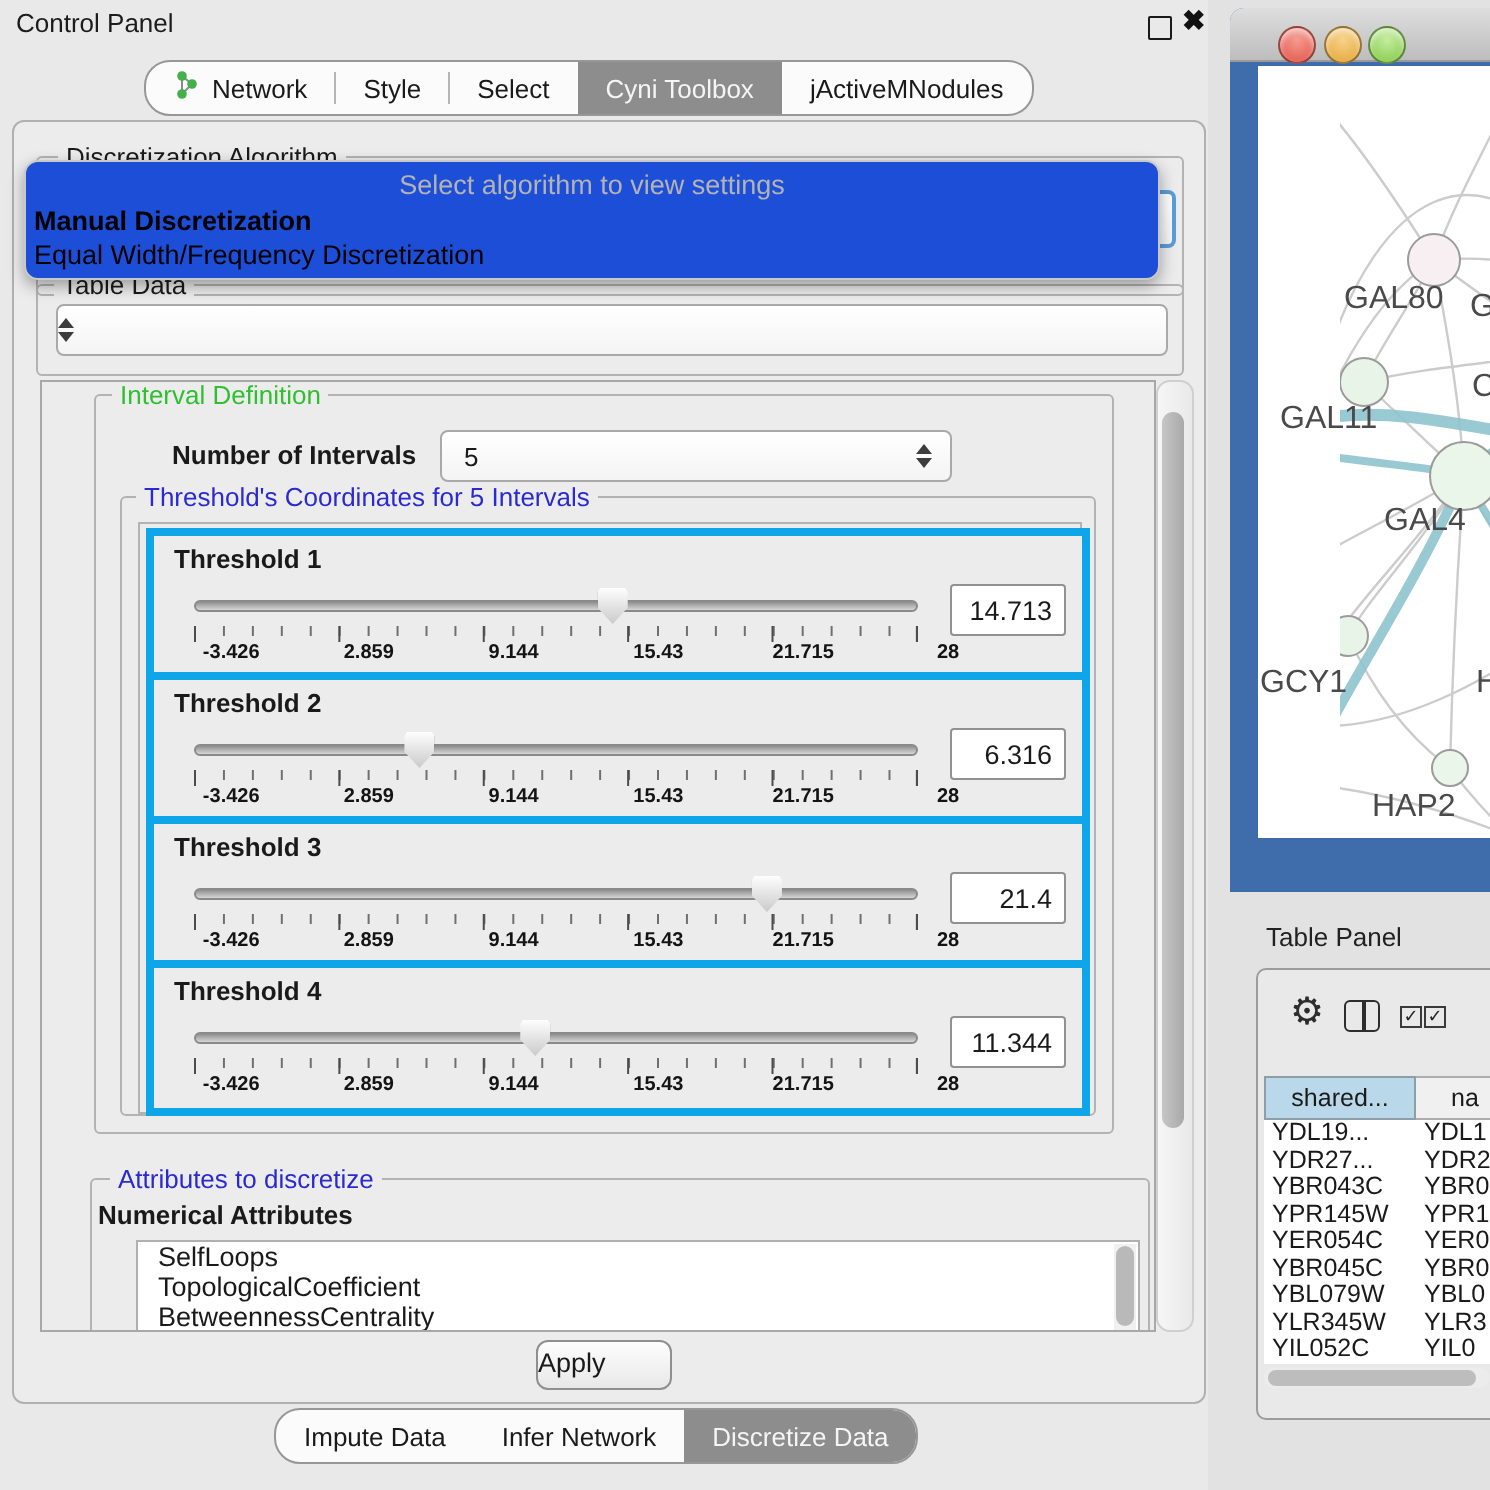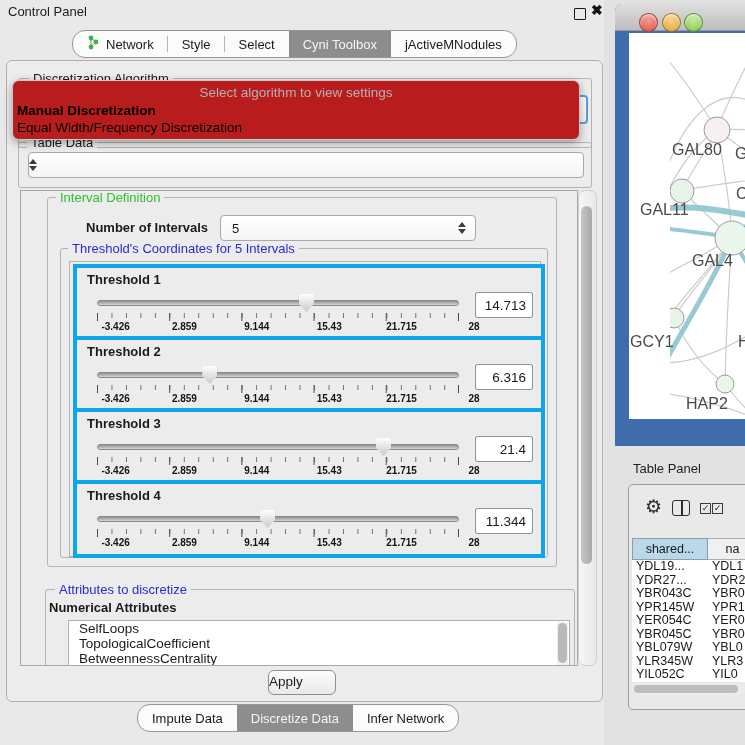--- a/index.html
+++ b/index.html
@@ -29,21 +29,21 @@
 
   .combo{background:linear-gradient(#ffffff,#f4f4f4);border:1px solid #a9a9a9;border-radius:4px;font-size:13px;display:flex;align-items:center;}
   .combo .val{padding-left:11px;flex:1;overflow:hidden;white-space:nowrap;}
   .spin{display:flex;flex-direction:column;gap:2px;margin-right:9px;}
   .spin i{display:block;width:0;height:0;border-left:4px solid transparent;border-right:4px solid transparent;}
   .spin .up{border-bottom:5px solid #3c3c3c;}
   .spin .dn{border-top:5px solid #3c3c3c;}
 
   
   #algoCombo{left:28px;top:95px;width:556px;height:25px;border:2px solid #5b9dd9;}
-  #algoPopup{left:12px;top:80px;width:566px;height:58px;background:#b91c1c;border:1px solid #c9c9c9;border-radius:7px;box-shadow:0 3px 8px rgba(0,0,0,.35);z-index:30;font-size:13.5px;}
+  #algoPopup{left:12px;top:80px;width:566px;height:58px;background:#1d4ed8;border:1px solid #c9c9c9;border-radius:7px;box-shadow:0 3px 8px rgba(0,0,0,.35);z-index:30;font-size:13.5px;}
   #algoPopup .hint{position:absolute;left:0;right:0;top:4px;text-align:center;color:#b3b3b3;}
   #algoPopup .item1{position:absolute;left:4px;top:22px;font-weight:bold;color:#000;}
   #algoPopup .item2{position:absolute;left:4px;top:39px;color:#000;}
 
   
   #viewport{left:20px;top:190px;width:556px;height:474px;border:1px solid #a8a8a8;overflow:hidden;background:#ececec;}
   .vscroll{background:linear-gradient(to right,#f6f6f6,#e9e9e9);border:1px solid #cfcfcf;border-radius:7px;}
   .vthumb{position:absolute;left:2px;width:11px;border-radius:6px;background:linear-gradient(to right,#c6c6c6,#a9a9a9);}
 
   
@@ -276,25 +276,25 @@
     <div class="abs vscroll" style="left:578px;top:190px;width:17px;height:474px;">
       <div class="vthumb" style="top:15px;height:358px;"></div>
     </div>
 
     <div id="applyBtn" class="abs">Apply</div>
 
     <div id="bottomTabs" class="abs tabbar">
       <div class="tab">
           <span>Impute Data</span>
         </div>
+      <div class="tab">
+          <span>Infer Network</span>
+        </div>
       <div class="tab sel">
           <span>Discretize Data</span>
-        </div>
-      <div class="tab">
-          <span>Infer Network</span>
         </div>
     </div>
   </div>
 
   <div id="rightBg" class="abs"></div>
 
   <div id="netWindow" class="abs"></div>
   <div id="netTitlebar" class="abs">
     <div class="light" style="left:24px;background:radial-gradient(circle at 50% 35%,#f59b90,#df5146);"></div>
     <div class="light" style="left:47px;background:radial-gradient(circle at 50% 35%,#f7d389,#e3a234);"></div>

